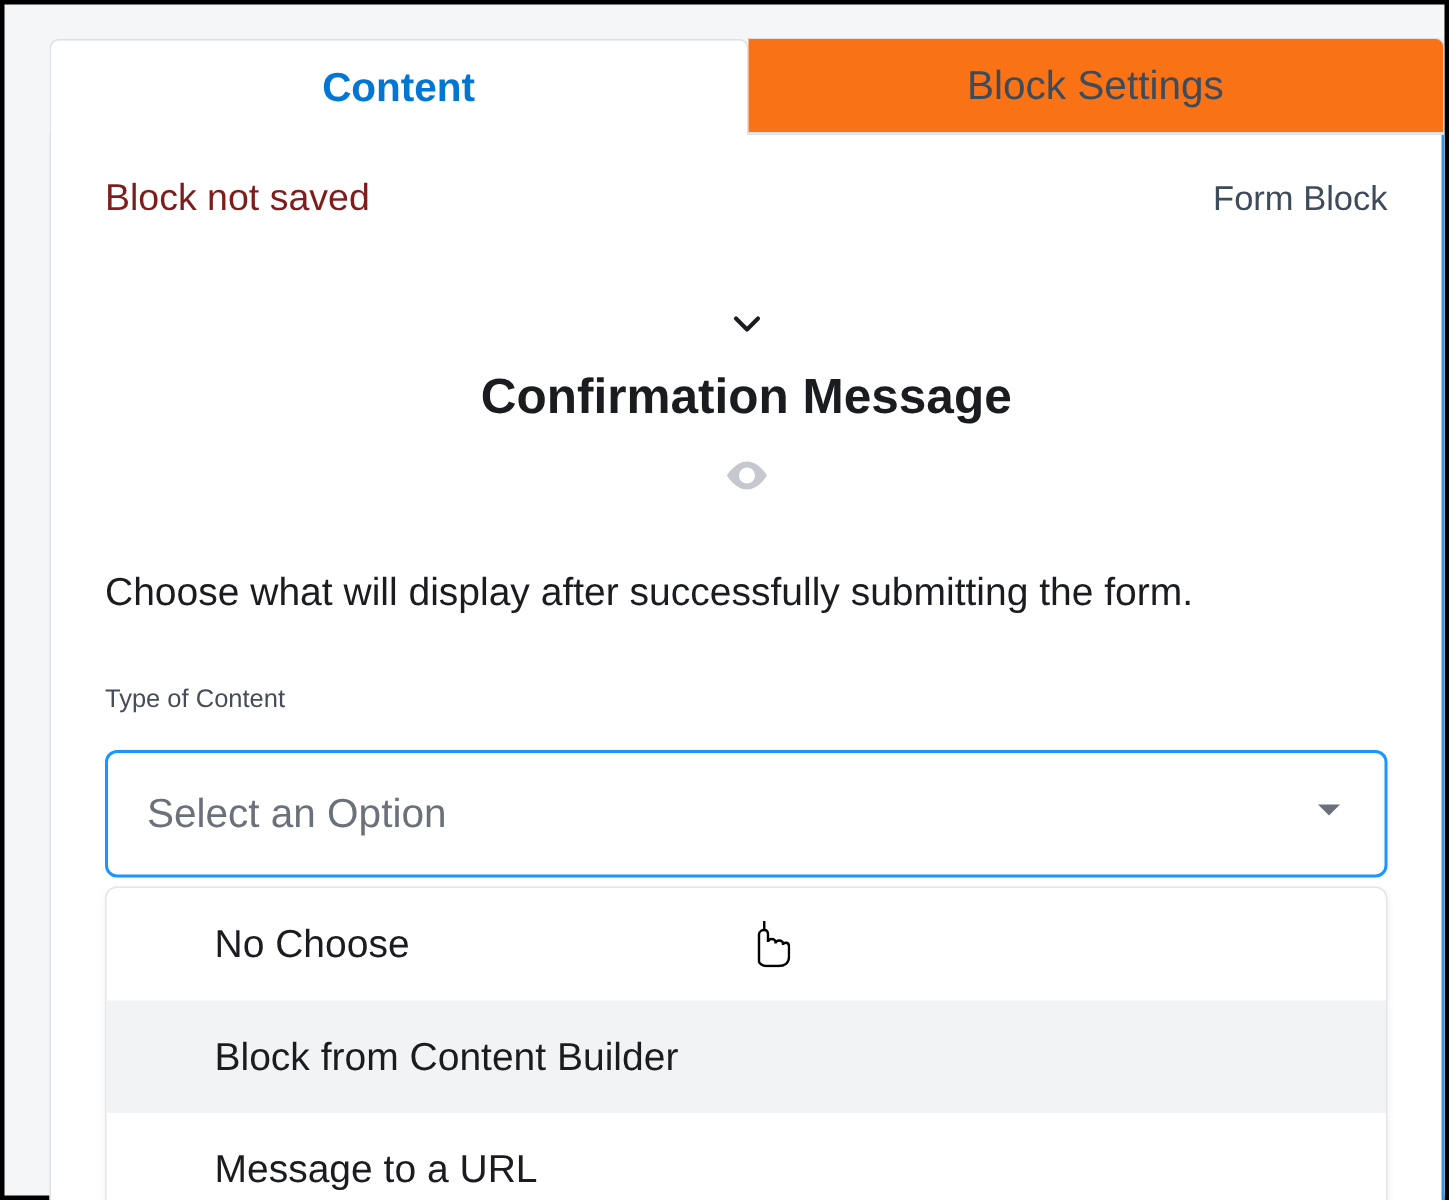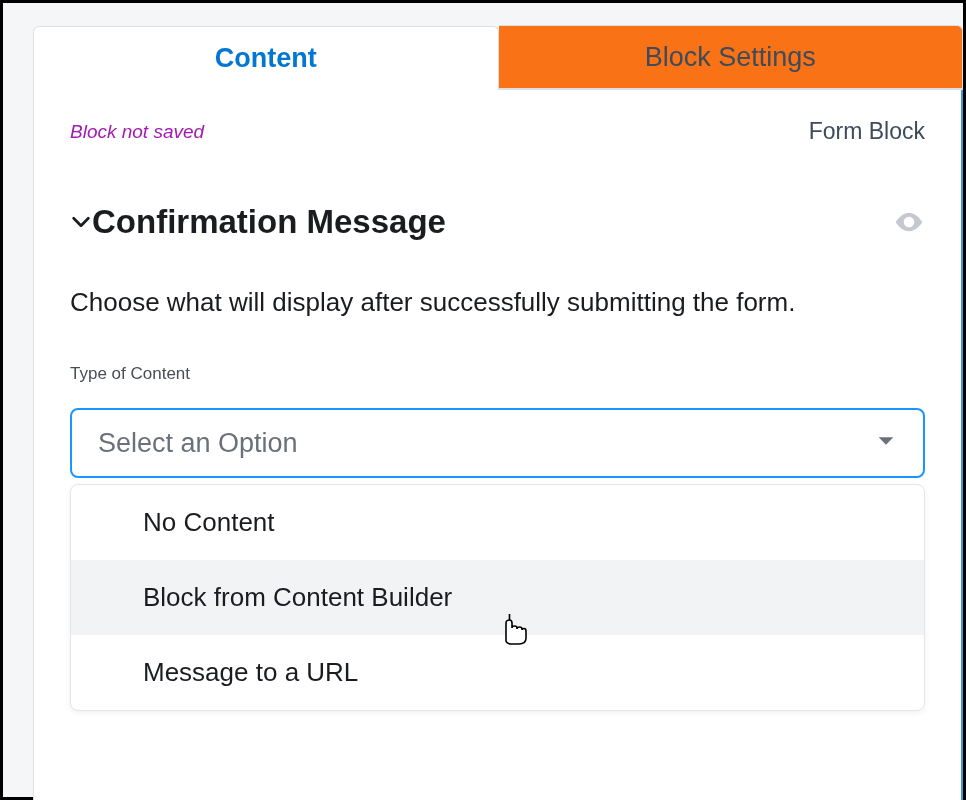--- a/index.html
+++ b/index.html
@@ -56,33 +56,34 @@
     min-height: 680px;
     border-right: 2px solid #3a97dd;
   }
   .status-row {
     display: flex;
     justify-content: space-between;
     align-items: center;
     margin-bottom: 58px;
   }
   .status-left {
-    font-style: italic;
-    color: #a21caf;
-    font-size: 19px;
+    color: #7f1d1d;
+    font-size: 25px;
   }
   .status-right {
     color: #3e4b5b;
     font-size: 23px;
     margin-left: 14px;
   }
   .section-header {
     display: flex;
     align-items: center;
+    gap: 18px;
     margin-bottom: 44px;
+    flex-direction: column;
   }
   .chev {
     width: 22px; height: 22px;
   }
   .chev svg { width: 100%; height: 100%; }
   .section-title {
     font-size: 33px;
     font-weight: 600;
     color: #1a1c20;
     flex: 1;
@@ -98,21 +99,21 @@
     line-height: 1.35;
   }
   .field-label {
     font-size: 17px;
     color: #474d57;
     margin-bottom: 24px;
   }
   .select-box {
     border: 2px solid #1b96ff;
     border-radius: 8px;
-    height: 70px;
+    height: 85px;
     display: flex;
     align-items: center;
     padding: 0 26px;
     background: #fff;
     cursor: pointer;
     position: relative;
     justify-content: center;
   }
   .select-placeholder {
     color: #6b717a;
@@ -191,21 +192,21 @@
         <span class="select-placeholder">Select an Option</span>
         <span class="select-caret">
           <svg viewBox="0 0 24 24">
               <path d="M4 8 L12 16 L20 8 Z" fill="#6b717a"></path>
             </svg>
         </span>
       </div>
 
       <div class="dropdown">
         <div class="option">
-          <span>No Content</span>
+          <span>No Choose</span>
         </div>
         <div class="option hover">
           <span>Block from Content Builder</span>
         </div>
         <div class="option">
           <span>Message to a URL</span>
         </div>
       </div>
 
     </div>

